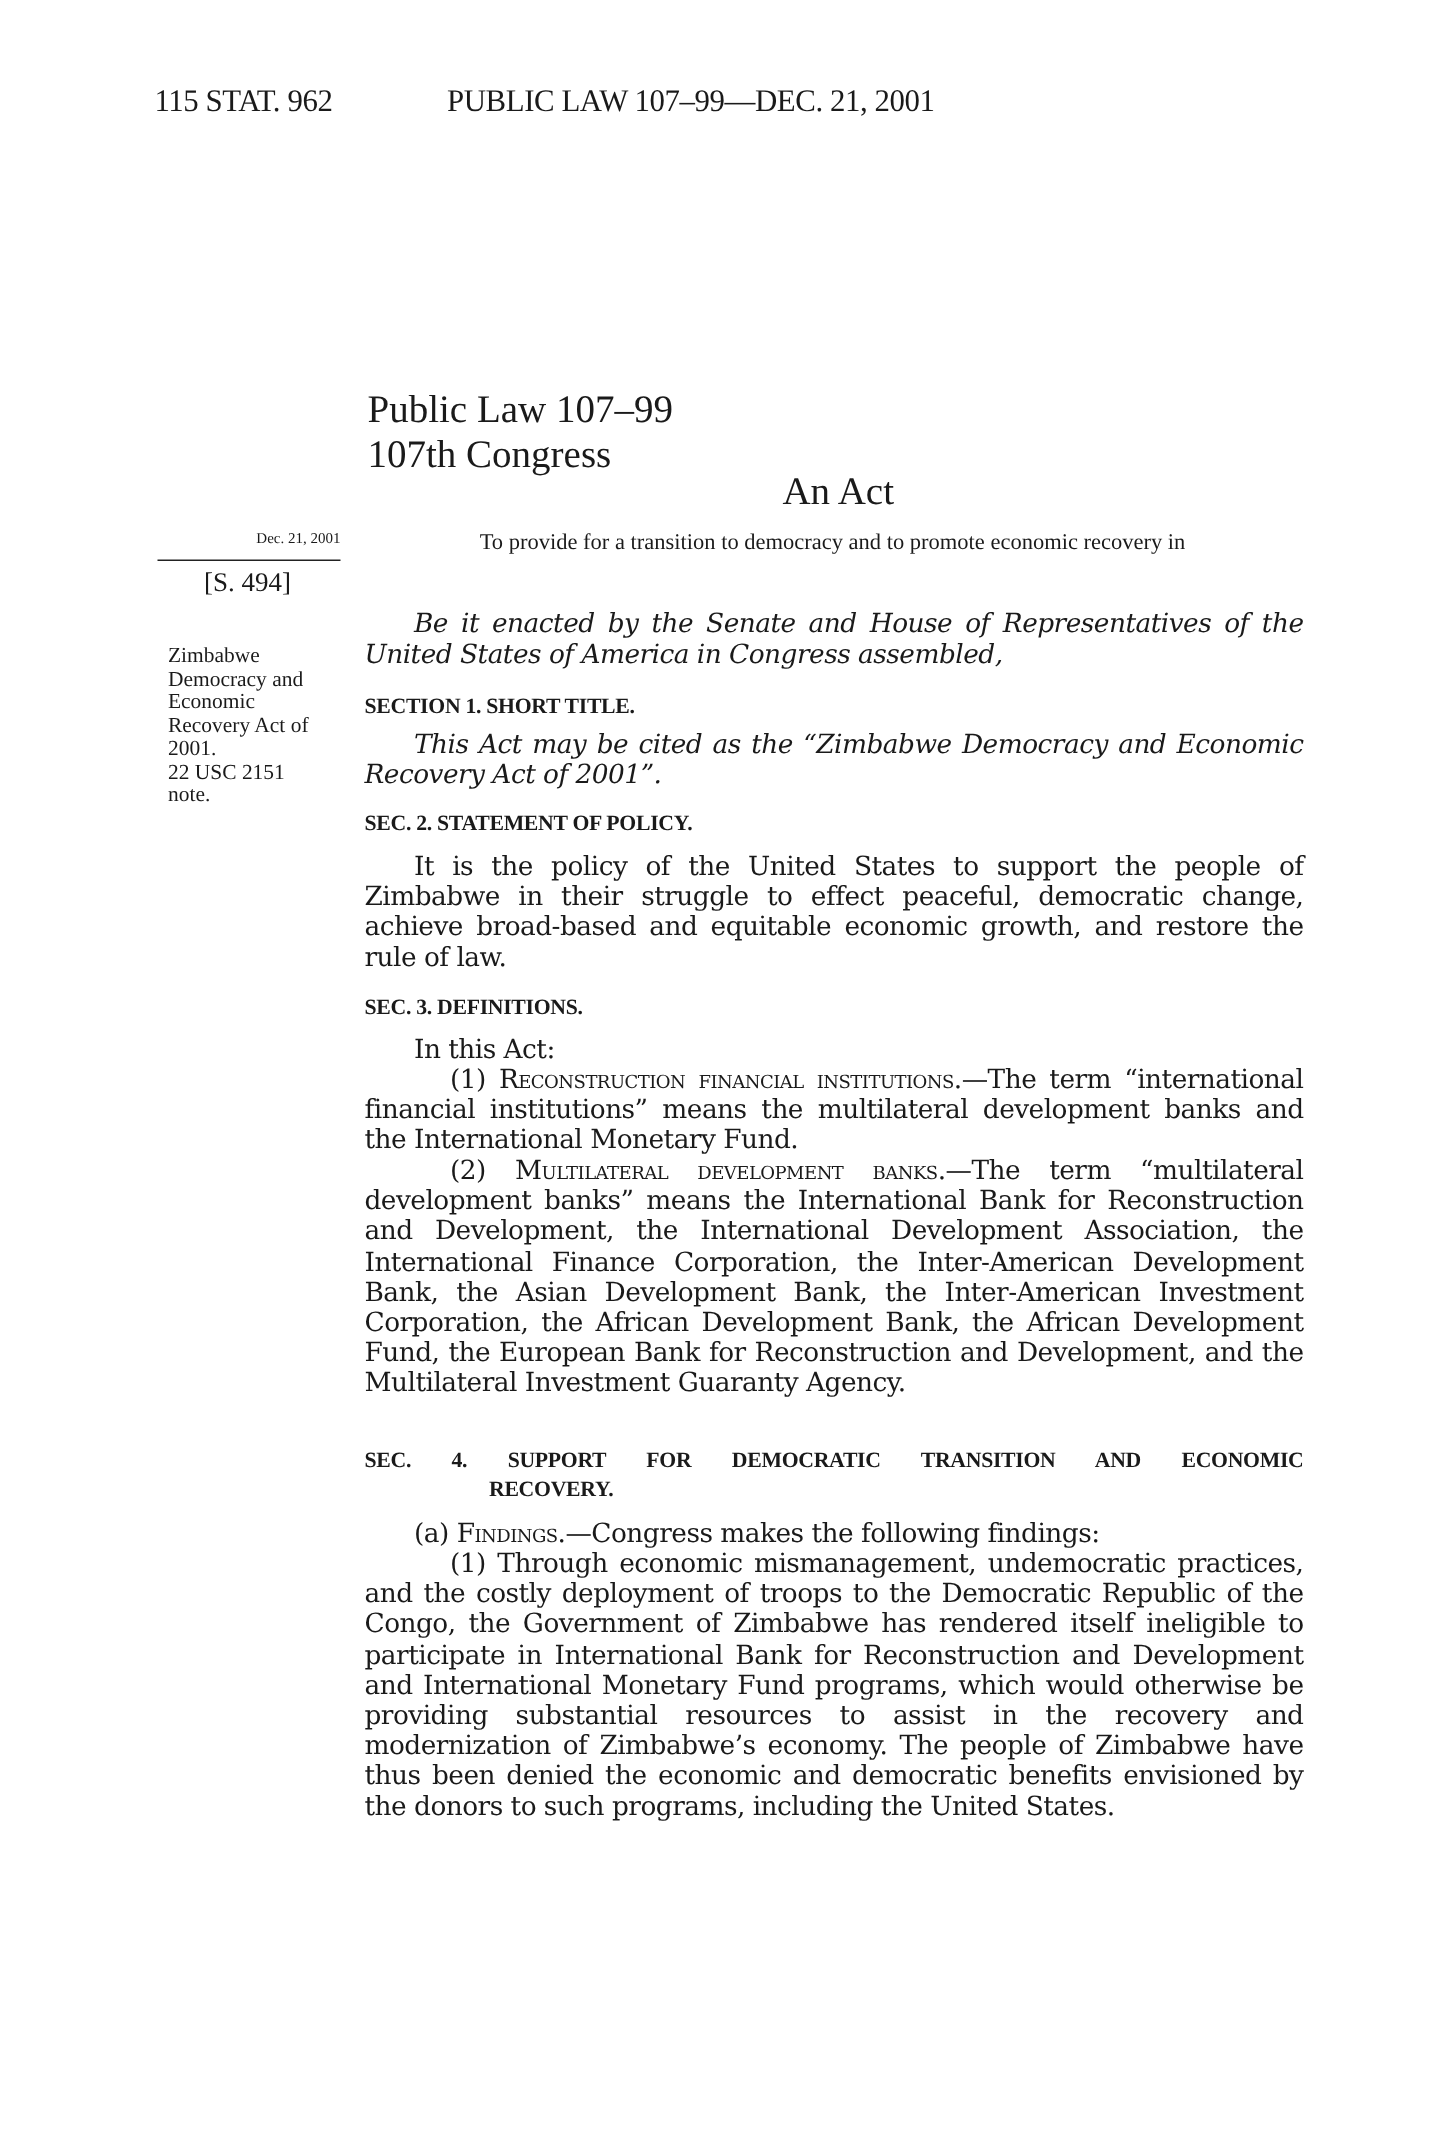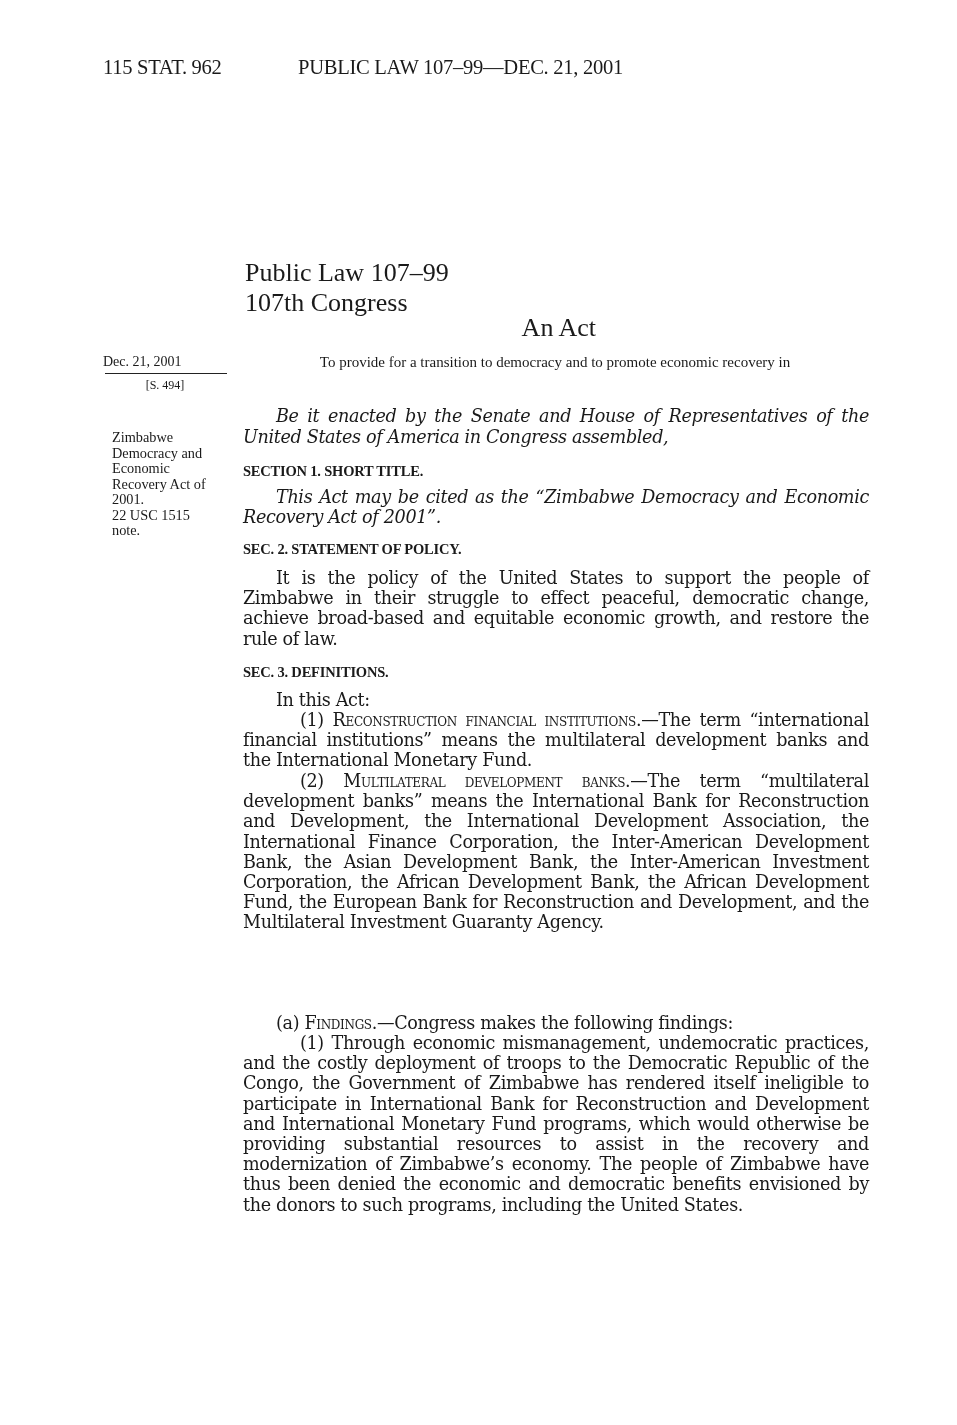--- a/index.html
+++ b/index.html
@@ -4,23 +4,23 @@
 <style>
   html, body { margin:0; padding:0; }
   body {
     width:957px; height:1425px; background:#ffffff; position:relative; overflow:hidden;
     font-family:"DejaVu Serif", "Liberation Serif", serif; color:#1a1a1a;
   }
   .abs { position:absolute; }
   .hdr { top:55px; font-size:21px; letter-spacing:-0.3px; font-family:"Liberation Serif", serif; transform:scaleX(0.98); transform-origin:left; }
   .pl-title { left:245px; font-size:26px; font-family:"Liberation Serif", serif; line-height:30px; }
   .anact { left:490px; top:313px; font-size:26px; font-family:"Liberation Serif", serif; width:106px; text-align:right; }
-  .side-date { left:103px; top:354px; width:140px; text-align:left; font-size:14px; font-family:"Liberation Serif", serif; }
+  .side-date { left:103px; top:354px; width:140px; text-align:right; font-size:10px; font-family:"Liberation Serif", serif; }
   .side-rule { left:105px; top:373px; width:122px; height:1px; background:#222; }
-  .side-bill { left:103px; top:378px; width:140px; text-align:center; font-size:12px; font-family:"Liberation Serif", serif; }
+  .side-bill { left:103px; top:378px; width:140px; text-align:center; font-size:18px; font-family:"Liberation Serif", serif; }
   .purpose { left:260px; top:354px; width:590px; text-align:center; font-size:15px; line-height:17px; font-family:"Liberation Serif", serif; }
   .margin-note { left:112px; top:430px; width:130px; font-size:14.3px; line-height:15.5px; font-family:"Liberation Serif", serif; }
   .col { left:243px; width:626px; font-family:"DejaVu Serif", serif; font-size:17.6px; line-height:20.2px; text-align:justify; letter-spacing:-0.35px; }
   .enact { font-style:italic; }
   .indent { text-indent:33px; }
   .indent2 { text-indent:57px; }
   .sec-head { left:243px; font-family:"Liberation Serif", serif; font-weight:bold; font-size:14.5px; letter-spacing:-0.2px; }
   .sec4 { width:626px; line-height:19px; text-align:justify; }
   .sc { font-variant:small-caps; }
 </style>
@@ -41,21 +41,21 @@
 <div class="abs purpose">
   <div>To provide for a transition to democracy and to promote economic recovery in</div>
 </div>
 
 <div class="abs margin-note">
   <div>Zimbabwe</div>
   <div>Democracy and</div>
   <div>Economic</div>
   <div>Recovery Act of</div>
   <div>2001.</div>
-  <div>22 USC 1515</div>
+  <div>22 USC 2151</div>
   <div>note.</div>
 </div>
 
 <div class="abs col enact indent" style="top:406px; line-height:21px;">Be it enacted by the Senate and House of Representatives of the United States of America in Congress assembled,</div>
 
 <div class="abs sec-head" style="top:463px;">SECTION 1. SHORT TITLE.</div>
 <div class="abs col indent" style="top:487px;font-style:italic;">This Act may be cited as the “Zimbabwe Democracy and Economic Recovery Act of 2001”.</div>
 
 <div class="abs sec-head" style="top:541px;">SEC. 2. STATEMENT OF POLICY.</div>
 <div class="abs col indent" style="top:568px;">It is the policy of the United States to support the people of Zimbabwe in their struggle to effect peaceful, democratic change, achieve broad-based and equitable economic growth, and restore the rule of law.</div>
@@ -63,17 +63,19 @@
 <div class="abs sec-head" style="top:664px;">SEC. 3. DEFINITIONS.</div>
 <div class="abs col indent" style="top:690px;">In this Act:</div>
 <div class="abs col indent2" style="top:710px;">
   <span>(1) </span><span class="sc">Reconstruction financial institutions.</span><span>—The term “international financial institutions” means the multilateral development banks and the International Monetary Fund.</span>
 </div>
 <div class="abs col indent2" style="top:771px;">
   <span>(2) </span><span class="sc">Multilateral development banks.</span><span>—The term “multilateral development banks” means the International Bank for Reconstruction and Development, the International Development Association, the International Finance Corporation, the Inter-American Development Bank, the Asian Development Bank, the Inter-American Investment Corporation, the African Development Bank, the African Development Fund, the European Bank for Reconstruction and Development, and the Multilateral Investment Guaranty Agency.</span>
 </div>
 
 <div class="abs sec-head sec4" style="top:965px;">
+  <div style="text-align:justify; text-align-last:justify;">SEC. 4. SUPPORT FOR DEMOCRATIC TRANSITION AND ECONOMIC</div>
+  <div style="padding-left:83px;">RECOVERY.</div>
 </div>
 <div class="abs col indent" style="top:1013px;">
   <span>(a) </span><span class="sc">Findings.</span><span>—Congress makes the following findings:</span>
 </div>
 <div class="abs col indent2" style="top:1033px;">(1) Through economic mismanagement, undemocratic practices, and the costly deployment of troops to the Democratic Republic of the Congo, the Government of Zimbabwe has rendered itself ineligible to participate in International Bank for Reconstruction and Development and International Monetary Fund programs, which would otherwise be providing substantial resources to assist in the recovery and modernization of Zimbabwe’s economy. The people of Zimbabwe have thus been denied the economic and democratic benefits envisioned by the donors to such programs, including the United States.</div>
 
 </body></html>

